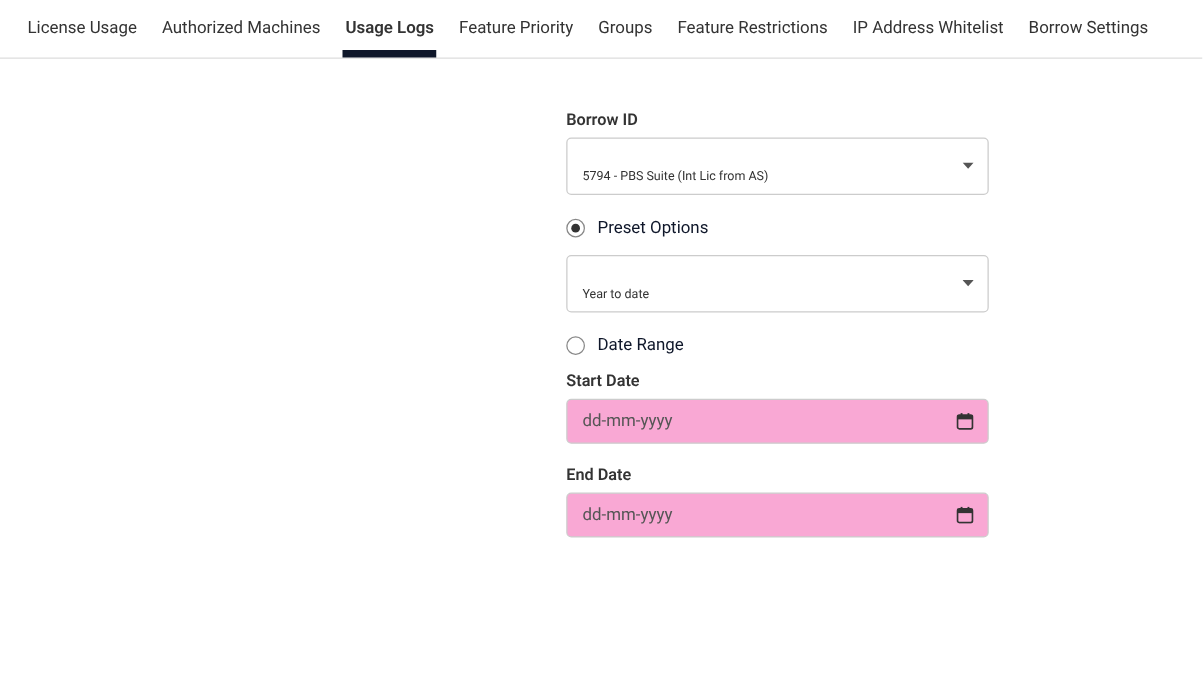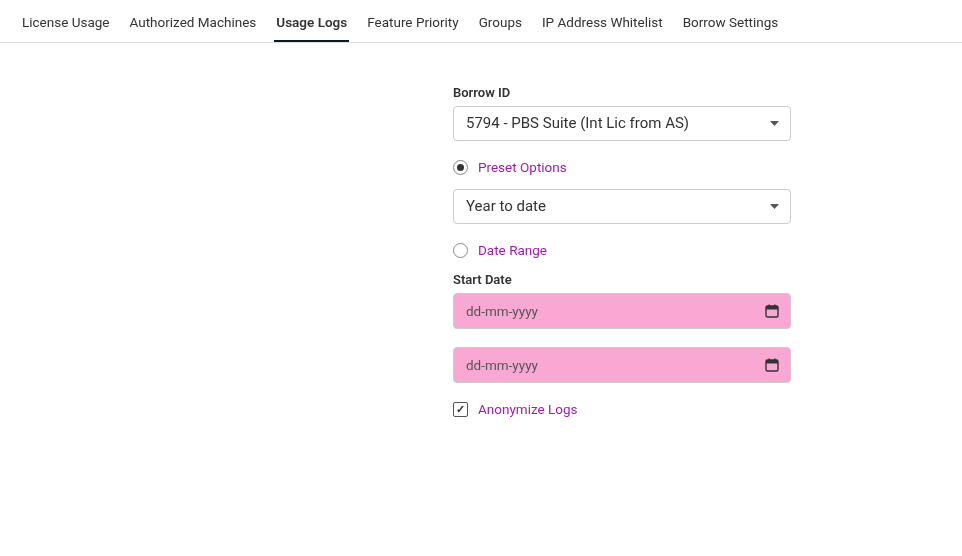--- a/index.html
+++ b/index.html
@@ -19,21 +19,21 @@
     }
     .tab {
       padding: 6px 2px 10px 2px;
       cursor: pointer;
       color: #333;
       font-size: 13.5px;
       border-bottom: 2px solid transparent;
     }
     .tab.active {
       font-weight: 600;
-      border-bottom: 2px solid #0f172a;
+      border-bottom: 6px solid #0f172a;
     }
     .content {
       padding: 24px 38px;
     }
     .page-title {
       font-size: 18px;
       color: #333;
       font-weight: 400;
     }
     .form-area {
@@ -48,22 +48,22 @@
       margin-bottom: 6px;
     }
     .select-wrap {
       position: relative;
       margin-bottom: 18px;
     }
     .select {
       width: 100%;
       border: 1px solid #ccc;
       border-radius: 4px;
-      padding: 7px 30px 8px 12px;
-      font-size: 15px;
+      padding: 25px 30px 8px 12px;
+      font-size: 10px;
       background: #fff;
       cursor: pointer;
       color: #333;
     }
     .caret {
       position: absolute;
       right: 12px;
       top: 50%;
       transform: translateY(-50%);
       pointer-events: none;
@@ -87,21 +87,21 @@
     }
     .radio.selected::after {
       content: "";
       width: 7px;
       height: 7px;
       background: #333;
       border-radius: 50%;
     }
     .radio-label, .check-label {
       font-size: 13.5px;
-      color: #a21caf;
+      color: #0f172a;
     }
     .date-wrap {
       position: relative;
       margin-bottom: 18px;
     }
     .date-input {
       width: 100%;
       border: 1px solid #ccc;
       border-radius: 4px;
       padding: 9px 26px 9px 12px;
@@ -150,20 +150,21 @@
   </style>
 </head>
 <body>
 
 <div class="tabs">
   <div class="tab">License Usage</div>
   <div class="tab">Authorized Machines</div>
   <div class="tab active">Usage Logs</div>
   <div class="tab">Feature Priority</div>
   <div class="tab">Groups</div>
+  <div class="tab">Feature Restrictions</div>
   <div class="tab">IP Address Whitelist</div>
   <div class="tab">Borrow Settings</div>
 </div>
 
 <div class="content">
 
   <div class="form-area">
 
     <div class="field-label">Borrow ID</div>
     <div class="select-wrap">
@@ -193,30 +194,27 @@
     <div class="date-wrap">
       <div class="date-input">dd-mm-yyyy</div>
       <svg class="calendar-icon" width="14" height="14" viewBox="0 0 14 14">
           <rect x="1" y="2" width="12" height="11" rx="1.5" fill="none" stroke="#333" stroke-width="1.4"></rect>
           <rect x="1" y="2" width="12" height="3.5" fill="#333"></rect>
           <rect x="3.5" y="0.5" width="1.5" height="3" fill="#333"></rect>
           <rect x="9" y="0.5" width="1.5" height="3" fill="#333"></rect>
         </svg>
     </div>
 
+    <div class="field-label">End Date</div>
     <div class="date-wrap">
       <div class="date-input">dd-mm-yyyy</div>
       <svg class="calendar-icon" width="14" height="14" viewBox="0 0 14 14">
           <rect x="1" y="2" width="12" height="11" rx="1.5" fill="none" stroke="#333" stroke-width="1.4"></rect>
           <rect x="1" y="2" width="12" height="3.5" fill="#333"></rect>
           <rect x="3.5" y="0.5" width="1.5" height="3" fill="#333"></rect>
           <rect x="9" y="0.5" width="1.5" height="3" fill="#333"></rect>
         </svg>
     </div>
 
-    <div class="check-row">
-      <div class="checkbox checked"></div>
-      <span class="check-label">Anonymize Logs</span>
-    </div>
 
 
   </div>
 </div>
 
 </body></html>

